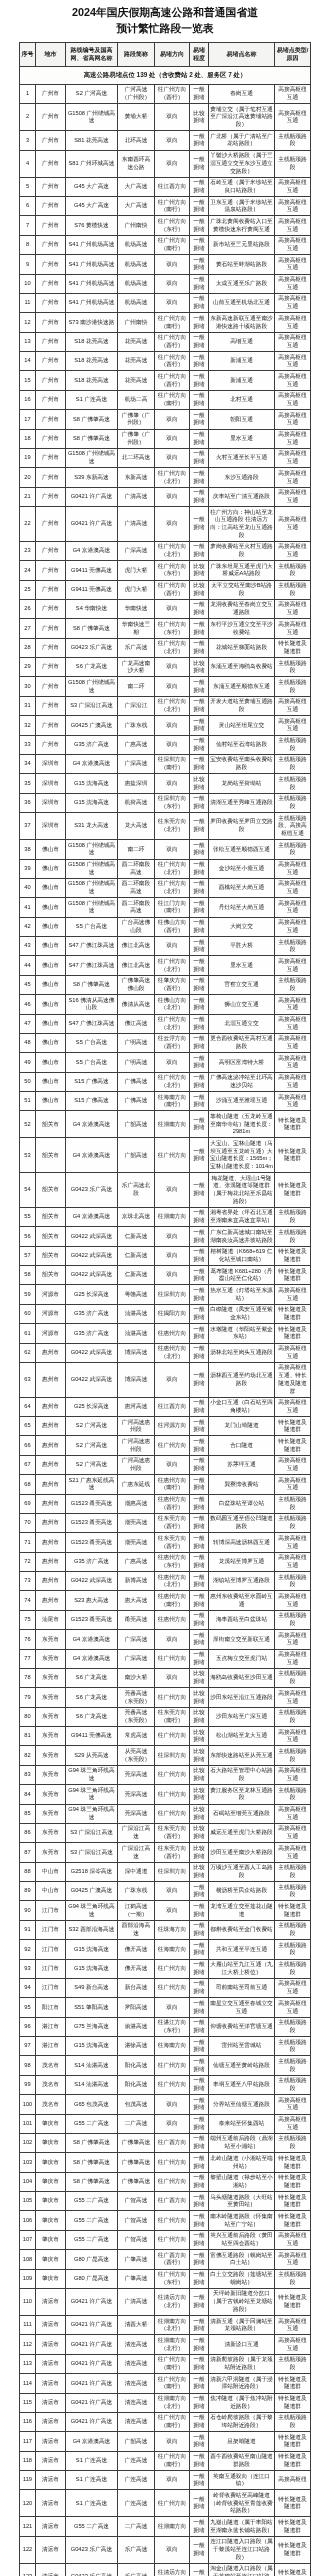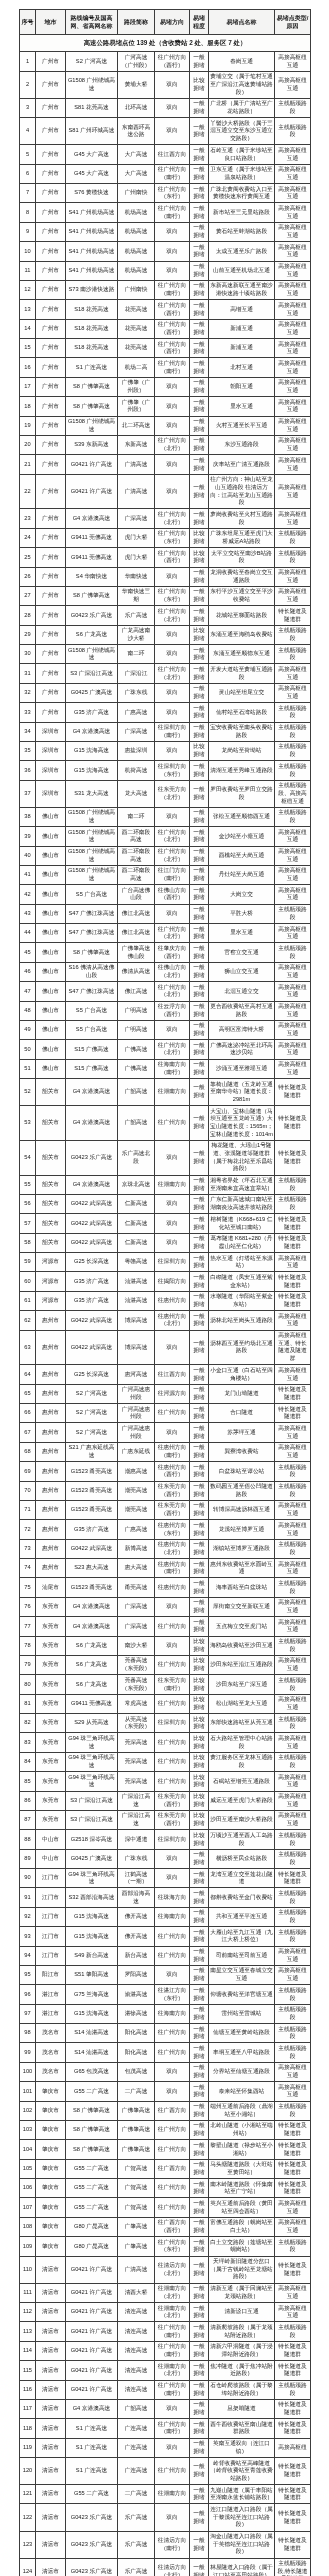--- a/index.html
+++ b/index.html
@@ -14,20 +14,22 @@
     word-break:break-all;overflow-wrap:anywhere;color:#1a1a1a;
   }
   table.busy th{font-weight:bold;font-size:6px;background:#f4f4f3;padding:3.6px 1px;}
   tr.section-row td{font-weight:bold;font-size:6.4px;padding:4.1px 1px;background:#fdfdfc;}
   tr.data-row td{background:#fefefe;}
 </style>
 </head>
 <body>
 
 <div class="page">
+  <div class="title">2024年国庆假期高速公路和普通国省道</div>
+  <div class="title">预计繁忙路段一览表</div>
 
   <table class="busy">
     <colgroup>
         <col style="width: 16px;">
         <col style="width: 30px;">
         <col style="width: 52px;">
         <col style="width: 37px;">
         <col style="width: 35px;">
         <col style="width: 19px;">
         <col style="width: 66px;">

